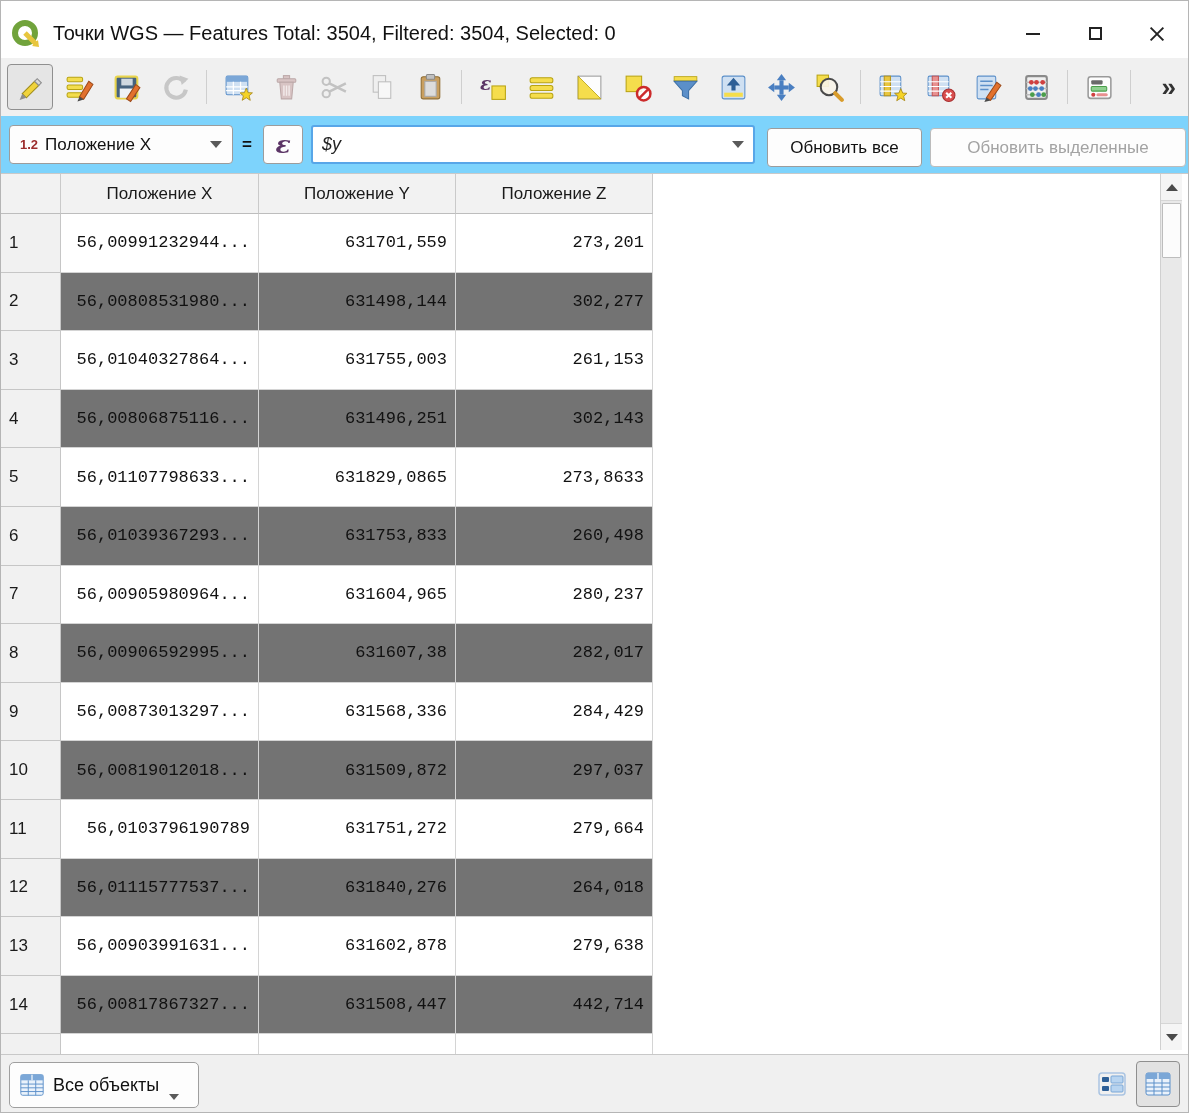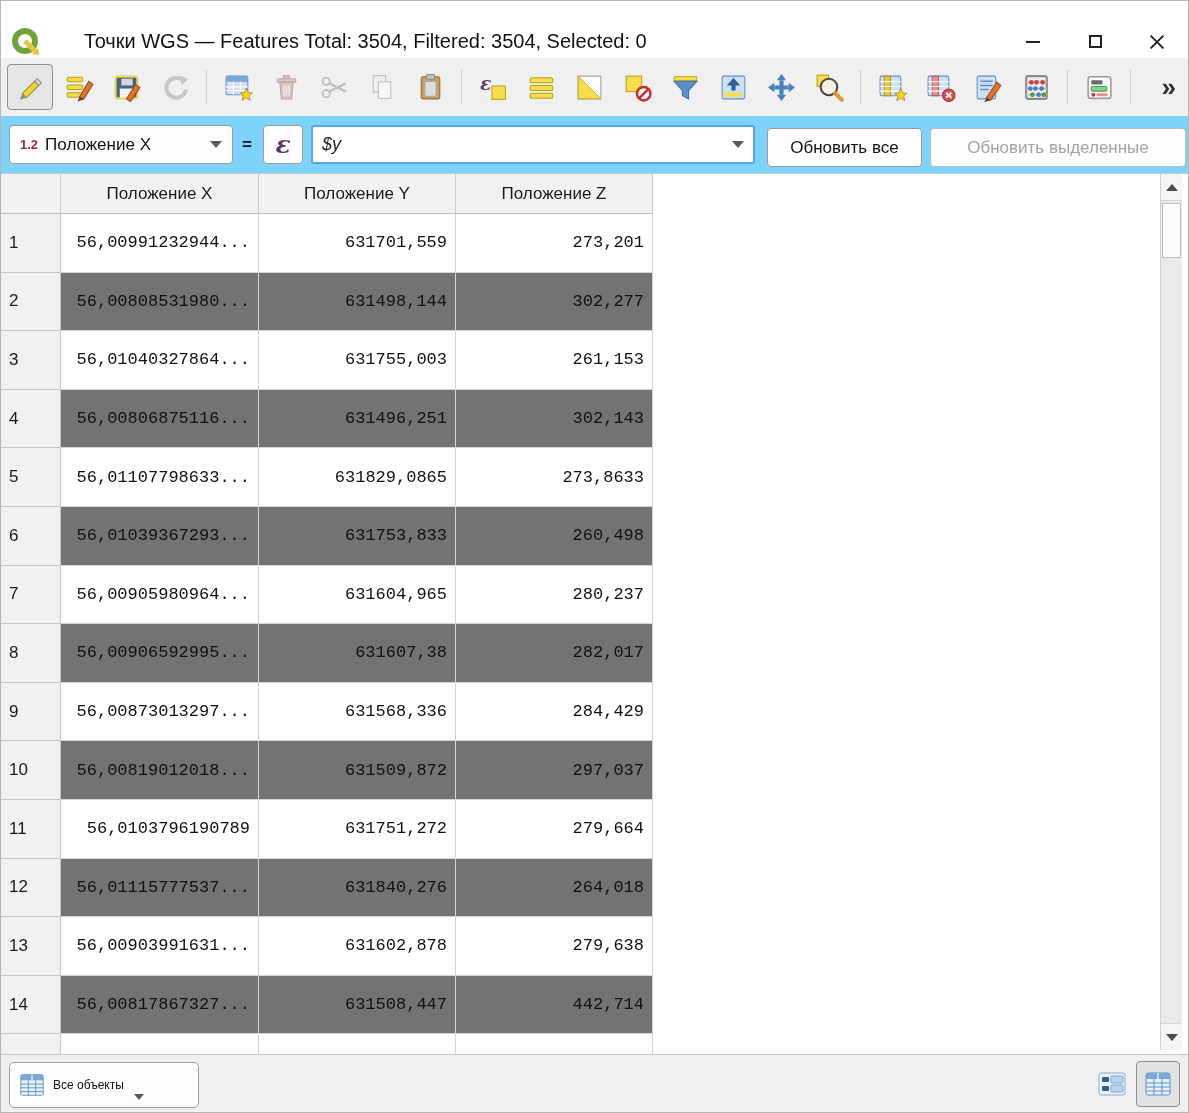--- a/index.html
+++ b/index.html
@@ -1,21 +1,21 @@
 <!DOCTYPE html>
 <html><head>
 <meta charset="utf-8">
 <style>
   * { box-sizing: border-box; }
   html,body { margin:0; padding:0; background:#fff; }
   body { width:1189px; height:1113px; font-family:"Liberation Sans",sans-serif; position:relative; }
   .window { position:absolute; inset:0; border:1px solid #b5b5b5; background:#fff; overflow:hidden; }
 
   
-  .titlebar { position:absolute; left:0; top:12px; width:100%; height:57px; background:#fff; display:flex; align-items:center;gap:31px; }
+  .titlebar { position:absolute; left:0; top:4px; width:100%; height:57px; background:#fff; display:flex; align-items:center; }
   .app-icon { width:30px; height:30px; margin-left:10px; flex:0 0 auto; }
   .title-text { margin-left:12px; font-size:20px; color:#111; white-space:nowrap; }
   .win-controls { position:absolute; right:0; top:0; height:57px; display:flex; }
   .win-btn { width:62px; height:57px; display:flex; align-items:center; justify-content:center; cursor:default; }
   .glyph-min { width:14px; height:2px; background:#222; }
   .glyph-max { width:13px; height:13px; border:2px solid #222; }
   .glyph-close { position:relative; width:16px; height:16px; }
   .glyph-close::before,.glyph-close::after { content:""; position:absolute; left:-1px; top:7px; width:18px; height:2px; background:#222; }
   .glyph-close::before { transform:rotate(45deg); }
   .glyph-close::after { transform:rotate(-45deg); }
@@ -63,21 +63,21 @@
   .sb-up { top:0; border-bottom:1px solid #d6d6d6; }
   .sb-down { bottom:0; border-top:1px solid #d6d6d6; }
   .tri-up { width:0;height:0;border-left:6px solid transparent;border-right:6px solid transparent;border-bottom:7px solid #4a4a4a; }
   .tri-dn { width:0;height:0;border-left:6px solid transparent;border-right:6px solid transparent;border-top:7px solid #4a4a4a; }
   .sb-thumb { position:absolute; left:1px; top:29px; width:19px; height:55px; background:#fcfcfc; border:1px solid #bdbdbd; border-radius:1px; }
 
   
   .bottombar { position:absolute; left:0; top:1053px; width:100%; height:60px; background:#f0f0f0; border-top:1px solid #c8c8c8; }
   .view-combo { position:absolute; left:8px; top:7px; height:46px; min-width:190px; background:#fdfdfd; border:1px solid #9f9f9f; border-radius:5px; display:flex; align-items:center; padding:0 10px 0 8px; }
   .view-combo svg { width:28px; height:28px; margin-right:7px; }
-  .view-label { font-size:12px; color:#111; }
+  .view-label { font-size:18px; color:#111; }
   .view-combo .arrow-down { align-self:flex-end; margin:0 0 7px 10px; }
   .view-toggles { position:absolute; right:8px; top:6px; display:flex; align-items:center; }
   .vt { width:44px; height:46px; display:flex; align-items:center; justify-content:center; }
   .vt svg { width:30px; height:30px; }
   .vt.pressed { border:1px solid #8f8f8f; border-radius:4px; background:#e2e2e2; }
   .vt + .vt { margin-left:2px; }
 </style>
 </head>
 <body>
 

